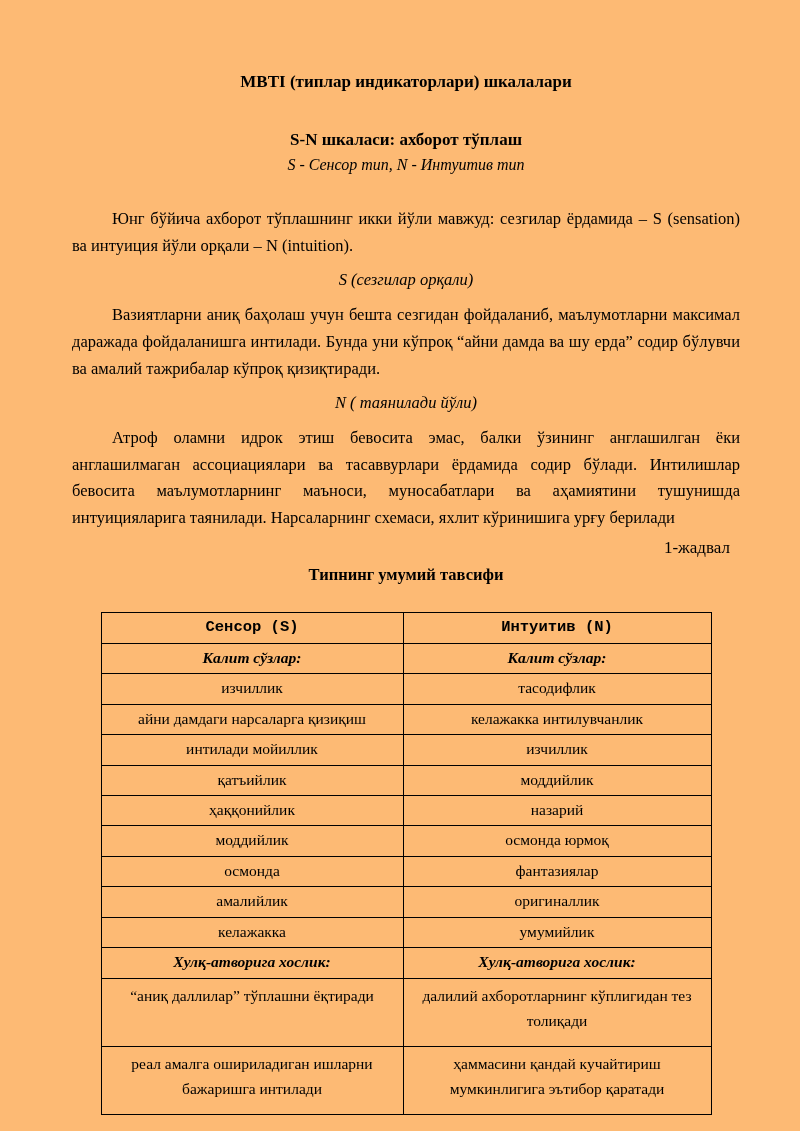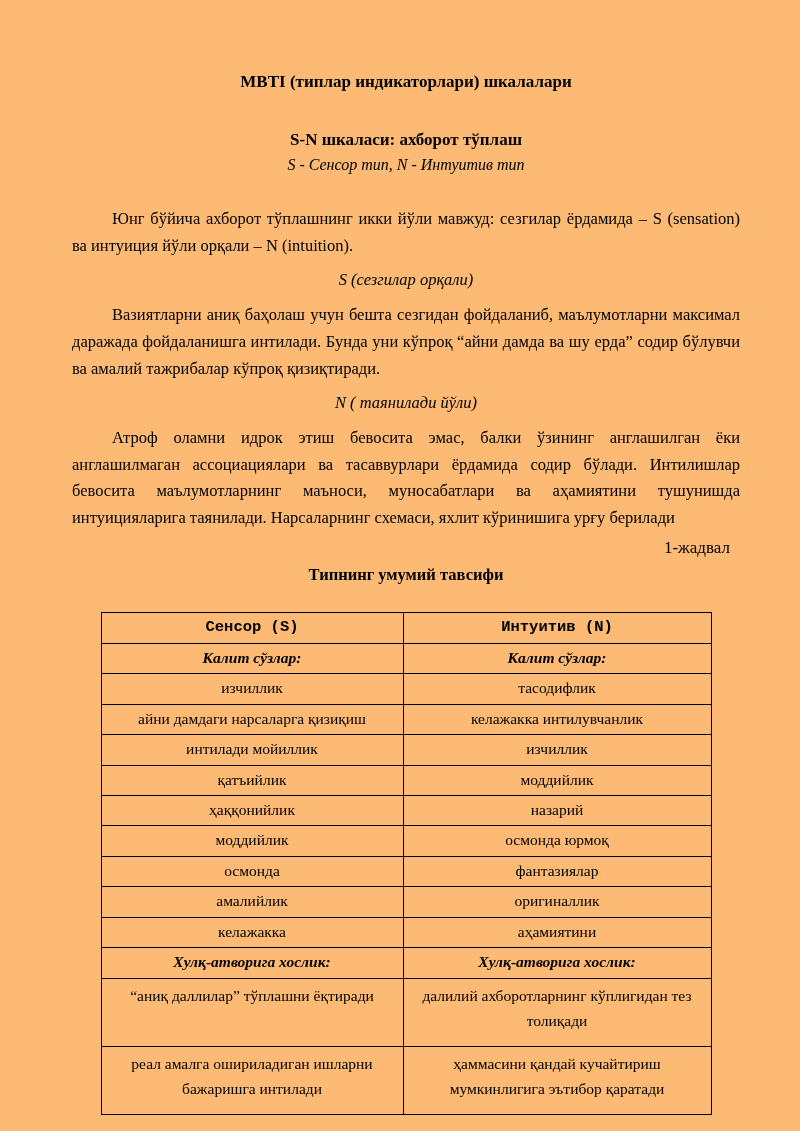--- a/index.html
+++ b/index.html
@@ -191,21 +191,21 @@
       <tr>
         <td class="cell">осмонда</td>
         <td class="cell">фантазиялар</td>
       </tr>
       <tr>
         <td class="cell">амалийлик</td>
         <td class="cell">оригиналлик</td>
       </tr>
       <tr>
         <td class="cell">келажакка</td>
-        <td class="cell">аҳамиятини</td>
+        <td class="cell">умумийлик</td>
       </tr>
 
       <tr>
         <td class="subhead">Хулқ-атворига хослик:</td>
         <td class="subhead">Хулқ-атворига хослик:</td>
       </tr>
 
       <tr>
         <td class="cell two-line">“аниқ даллилар” тўплашни ёқтиради</td>
         <td class="cell two-line">далилий ахборотларнинг кўплигидан тез толиқади</td>

